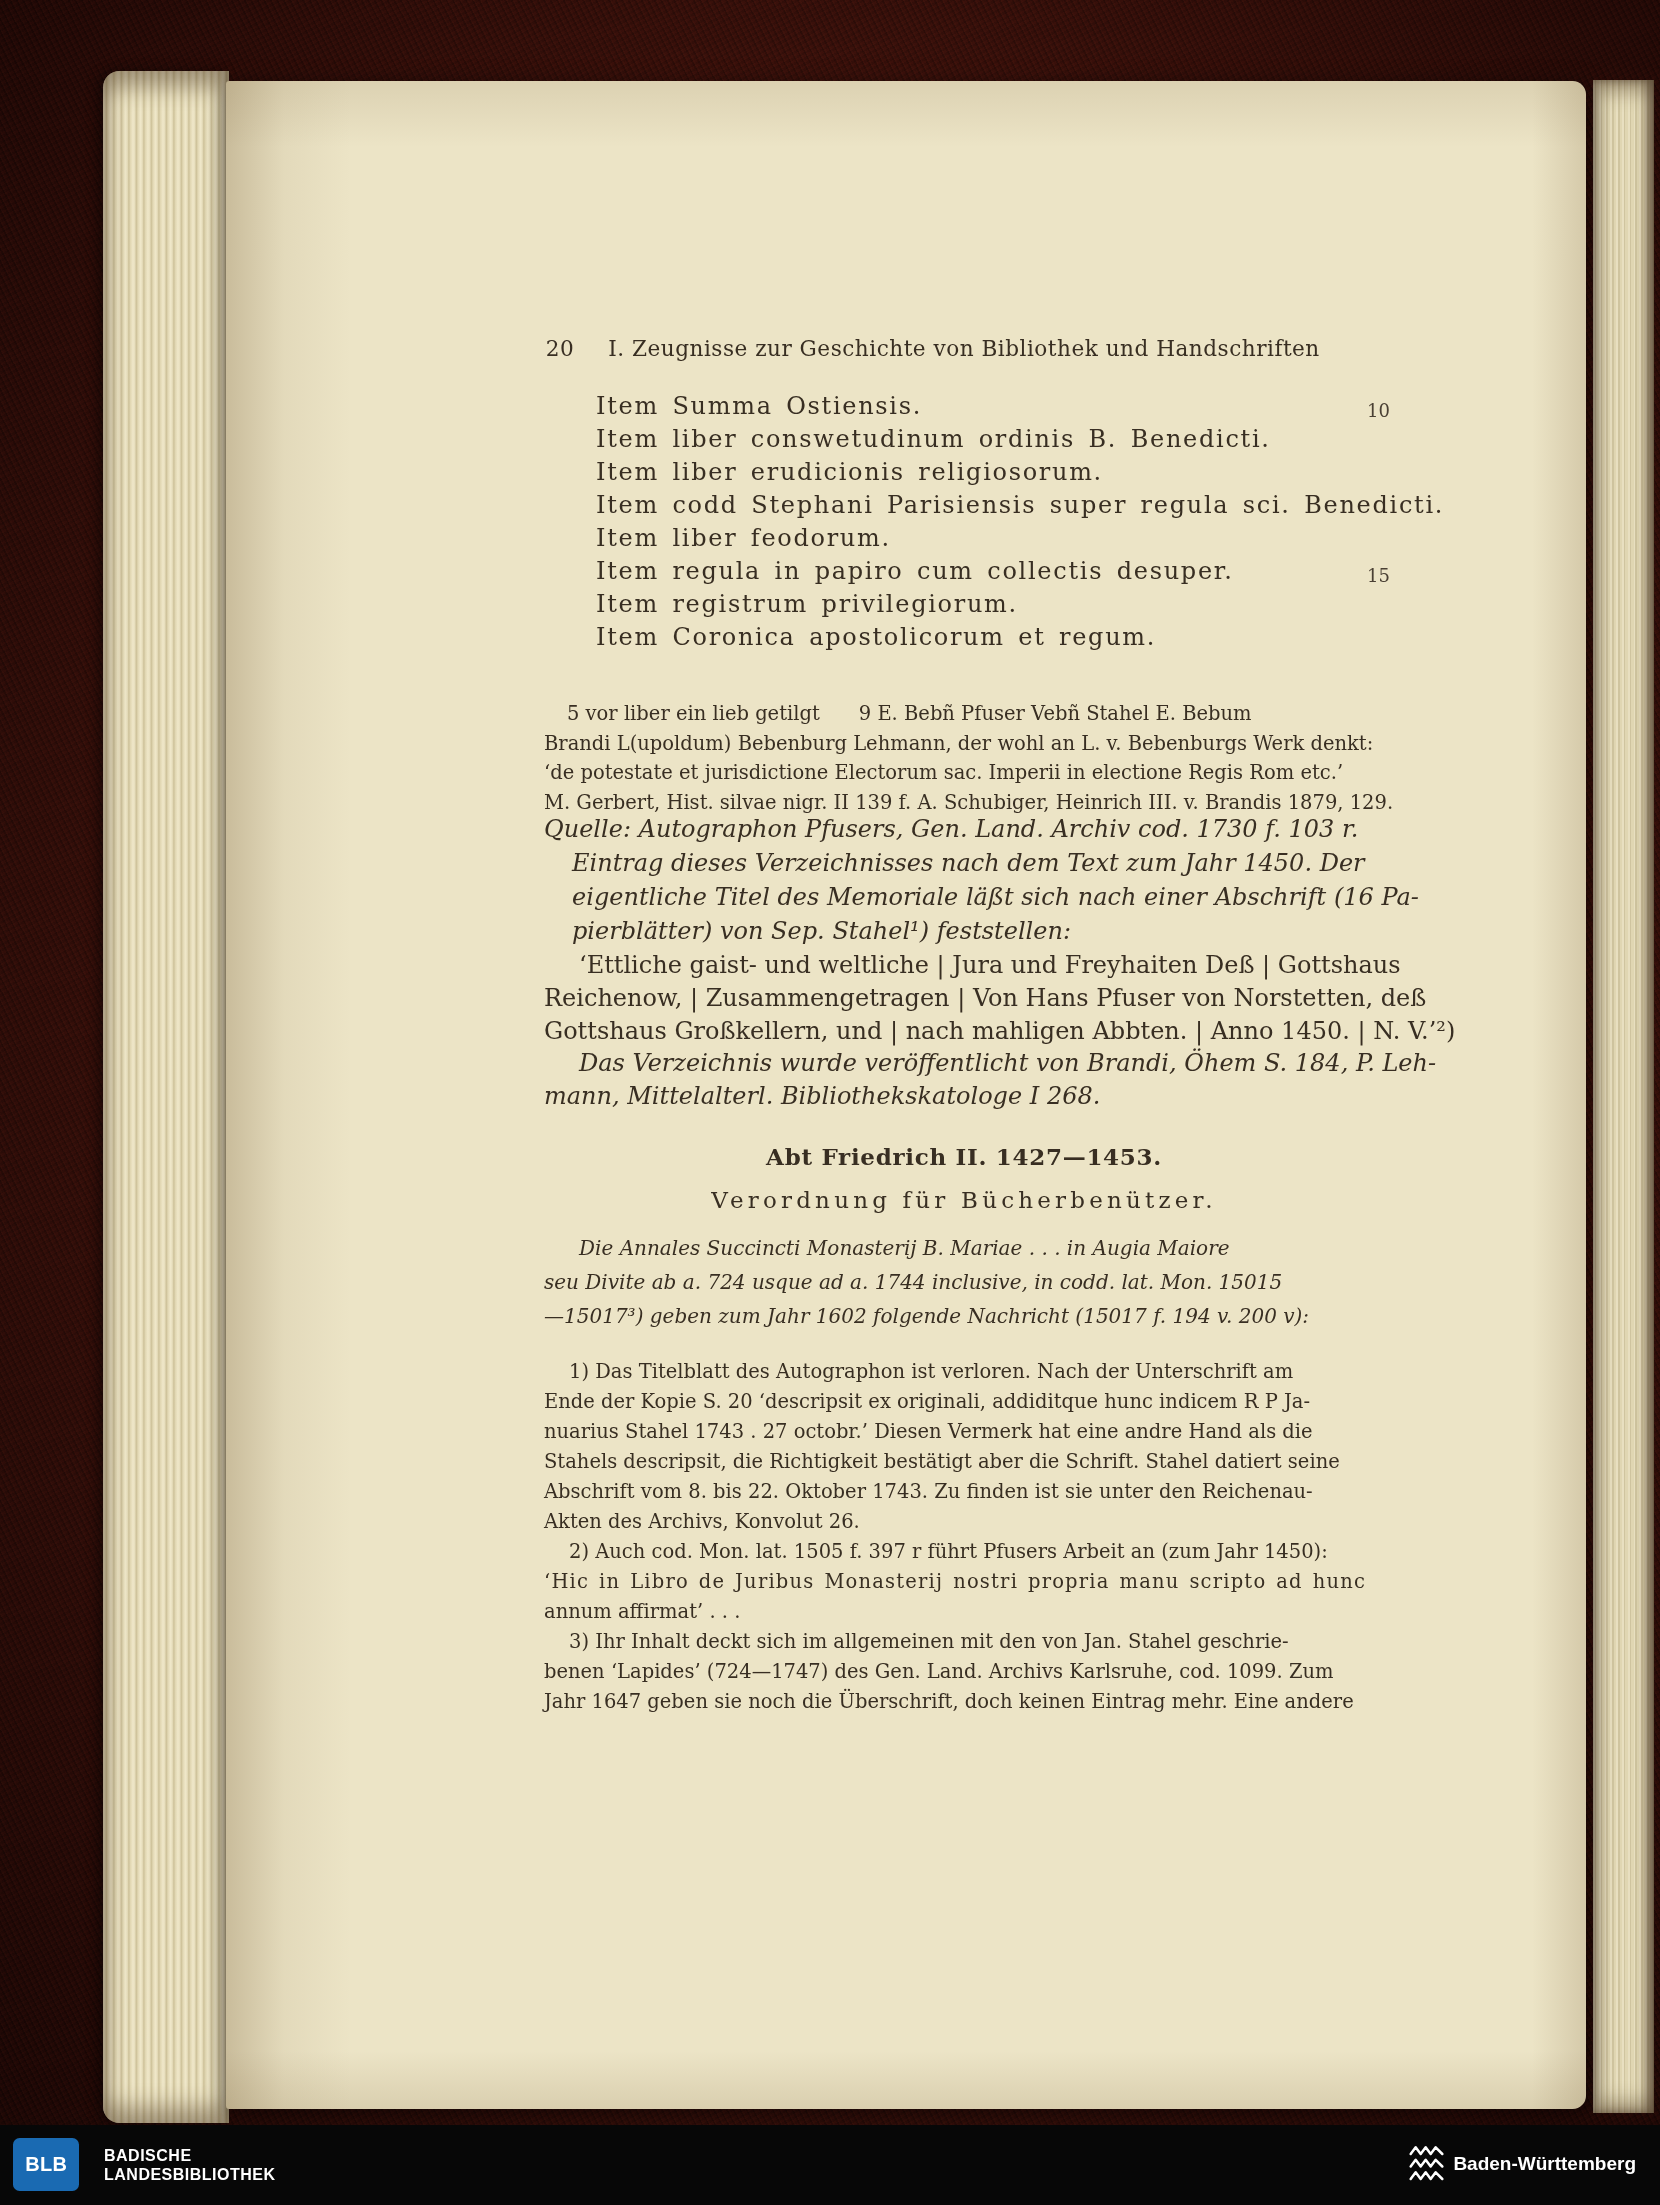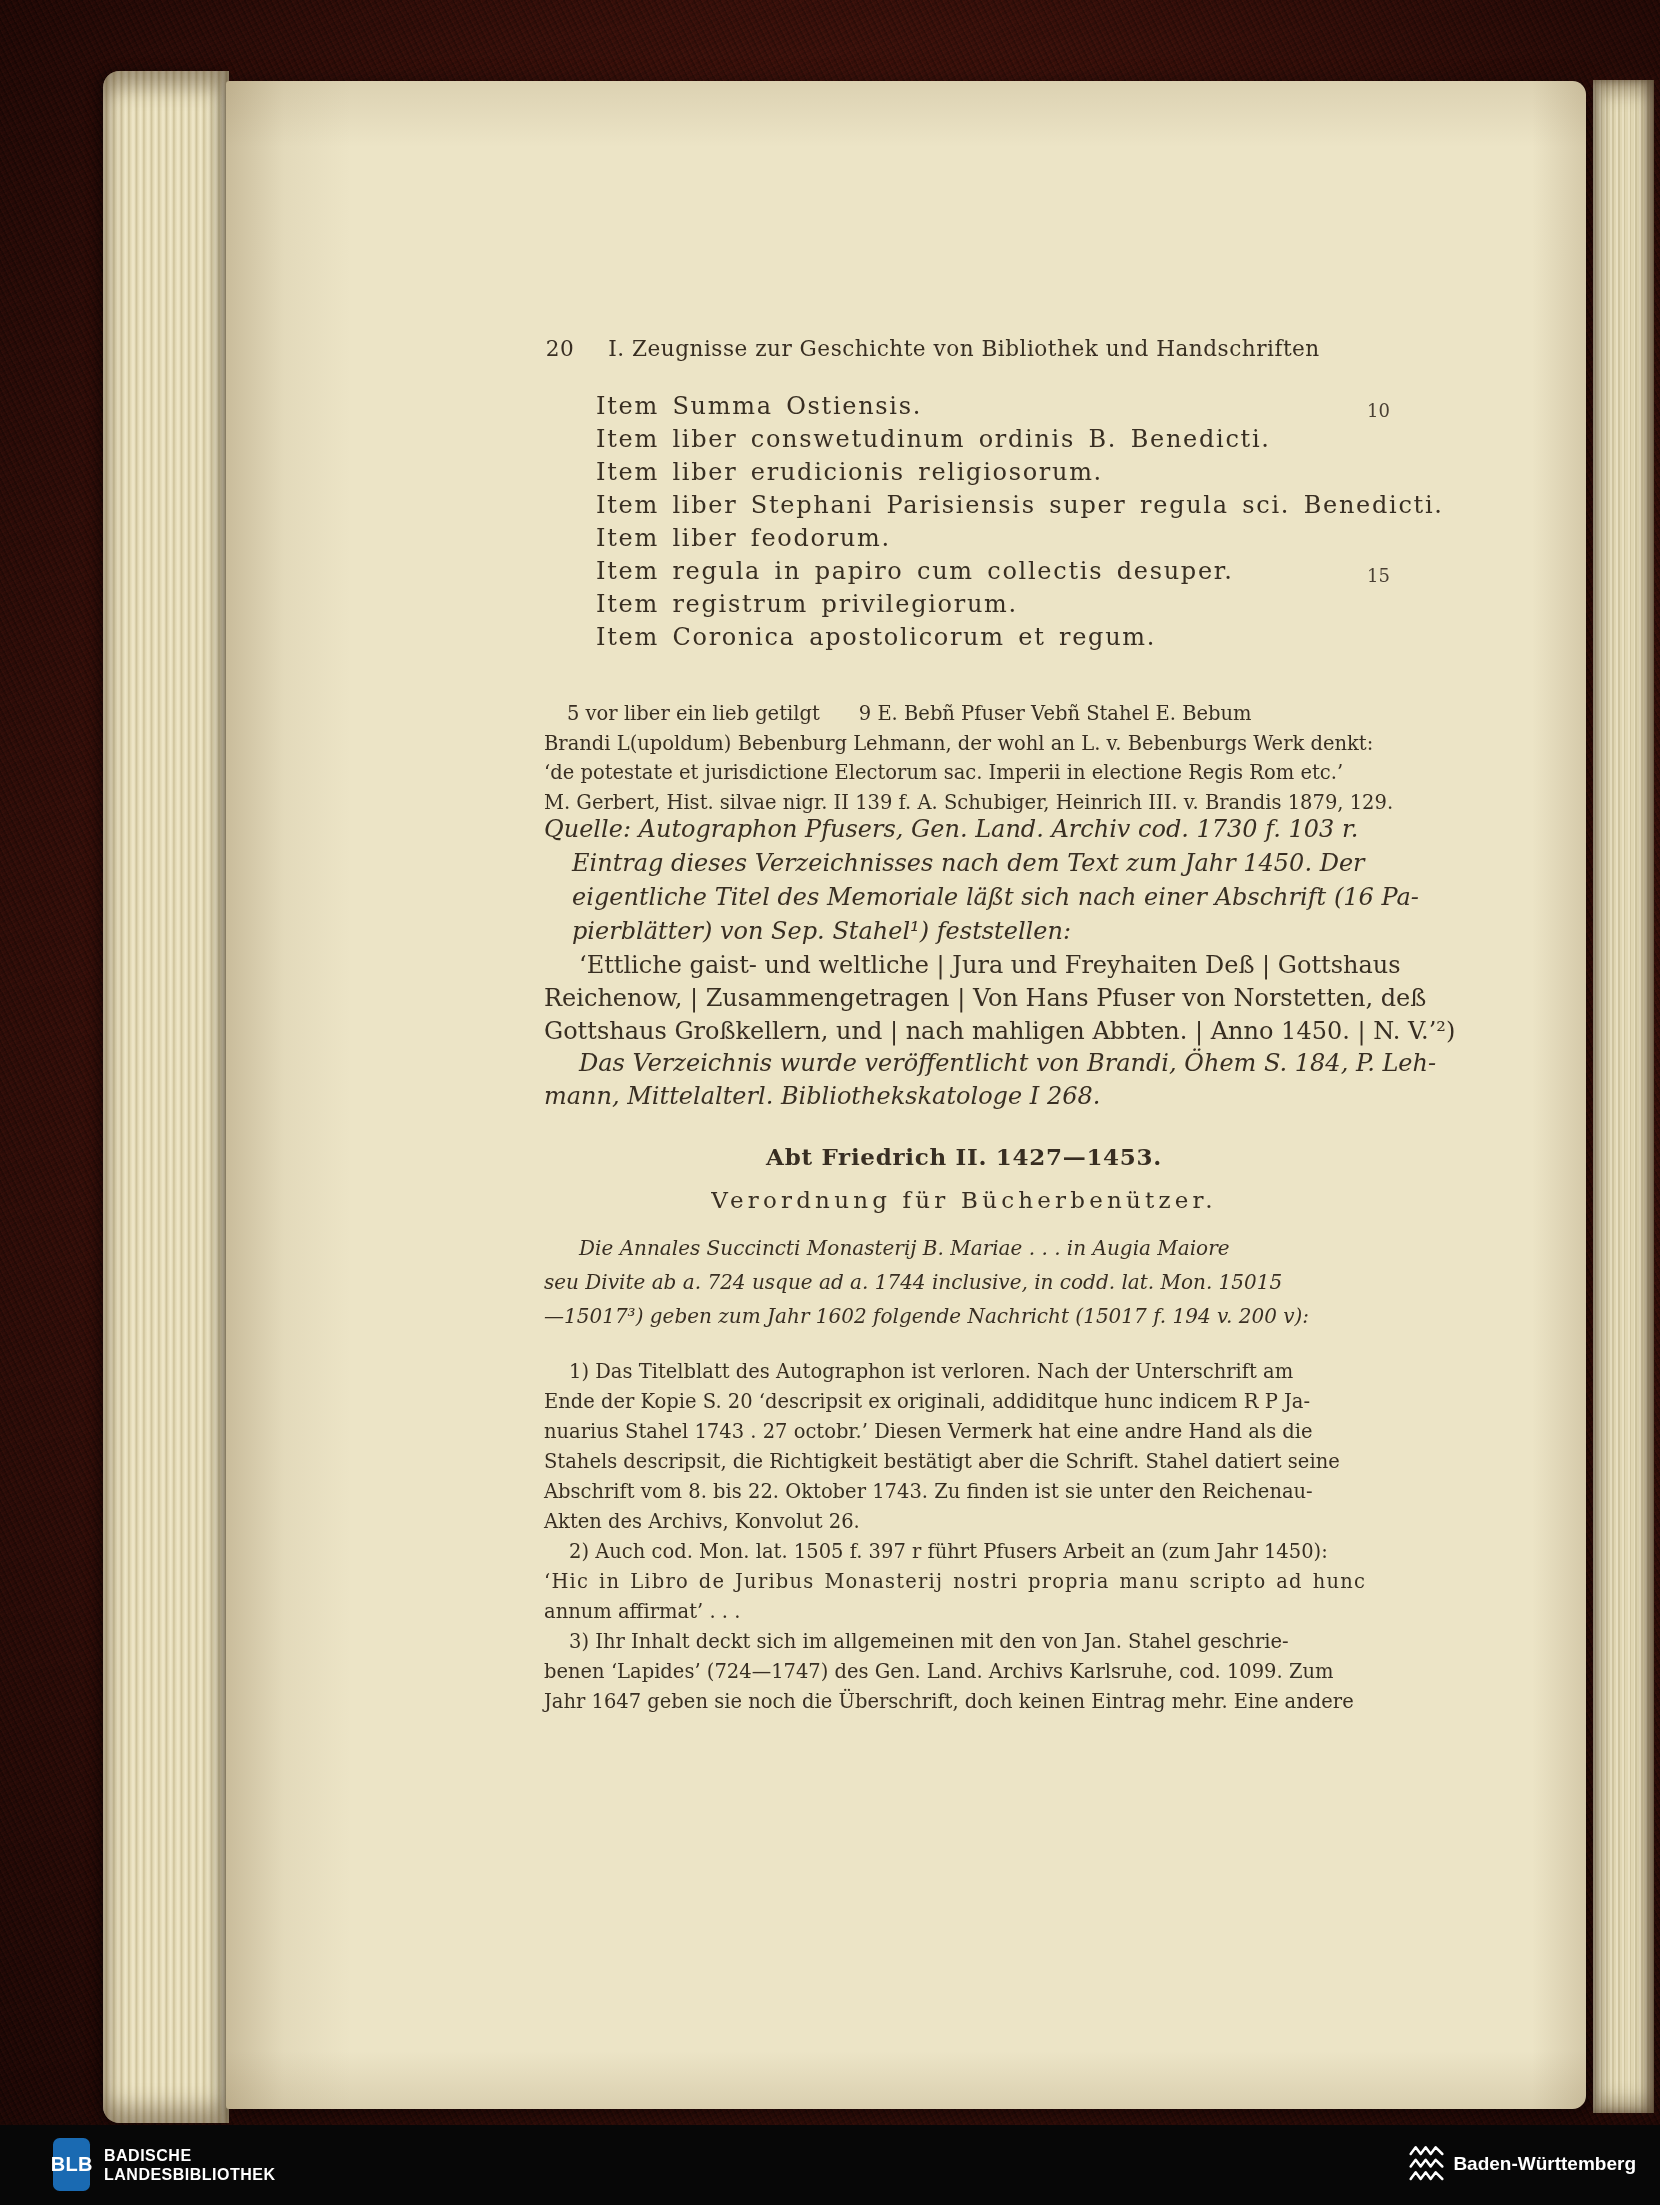--- a/index.html
+++ b/index.html
@@ -64,23 +64,23 @@
 
   .annales{left:318px;top:1136px;width:855px;font-size:20px;line-height:34px;font-style:italic;}
   .annales .pind{padding-left:35px;}
 
   .footnotes{left:318px;top:1262px;width:880px;font-size:19.5px;line-height:30px;}
   .footnotes .fnstart{padding-left:25px;}
   .footnotes .ls1{letter-spacing:1.2px;word-spacing:2.5px;}
 
   
   .footer{position:absolute;left:0;bottom:0;width:1661px;height:80px;background:#070707;}
-  .blb-square{position:absolute;left:13.3px;top:12.5px;width:37px;height:53px;background:#1a6ab2;
+  .blb-square{position:absolute;left:13.3px;top:12.5px;width:66px;height:53px;background:#1a6ab2;
     border-radius:6.6px;display:flex;align-items:center;justify-content:center;
-    color:#fff;font:bold 20px "Liberation Sans",sans-serif;letter-spacing:0.4px;margin-left:40px;}
+    color:#fff;font:bold 20px "Liberation Sans",sans-serif;letter-spacing:0.4px;}
   .library-name{position:absolute;left:80px;top:21px;color:#fff;
     font:bold 16px/19px "Liberation Sans",sans-serif;letter-spacing:0.5px;margin-left:24px;}
   .bw{position:absolute;right:25px;top:0;height:77px;display:flex;align-items:center;gap:8.3px;
     color:#fff;font:bold 19px "Liberation Sans",sans-serif;}
   .bw svg{display:block;}
 </style>
 </head>
 <body>
 
 <div class="canvas">
@@ -93,21 +93,21 @@
 
     <div class="blk header">
       <span class="pagenum">20</span>
       <span>I. Zeugnisse zur Geschichte von Bibliothek und Handschriften</span>
     </div>
 
     <div class="blk items">
       <div class="line"><span>Item Summa Ostiensis.</span><span class="marginnum">10</span></div>
       <div class="line">Item liber conswetudinum ordinis B. Benedicti.</div>
       <div class="line">Item liber erudicionis religiosorum.</div>
-      <div class="line">Item liber Stephani Parisiensis super regula sci. Benedicti.</div>
+      <div class="line">Item codd Stephani Parisiensis super regula sci. Benedicti.</div>
       <div class="line">Item liber feodorum.</div>
       <div class="line"><span>Item regula in papiro cum collectis desuper.</span><span class="marginnum">15</span></div>
       <div class="line">Item registrum privilegiorum.</div>
       <div class="line">Item Coronica apostolicorum et regum.</div>
     </div>
 
     <div class="blk apparatus">
       <div class="line ind">5 vor liber ein lieb getilgt  9 E. Bebñ Pfuser Vebñ Stahel E. Bebum</div>
       <div class="line">Brandi L(upoldum) Bebenburg Lehmann, der wohl an L. v. Bebenburgs Werk denkt:</div>
       <div class="line">‘de potestate et jurisdictione Electorum sac. Imperii in electione Regis Rom  etc.’</div>

